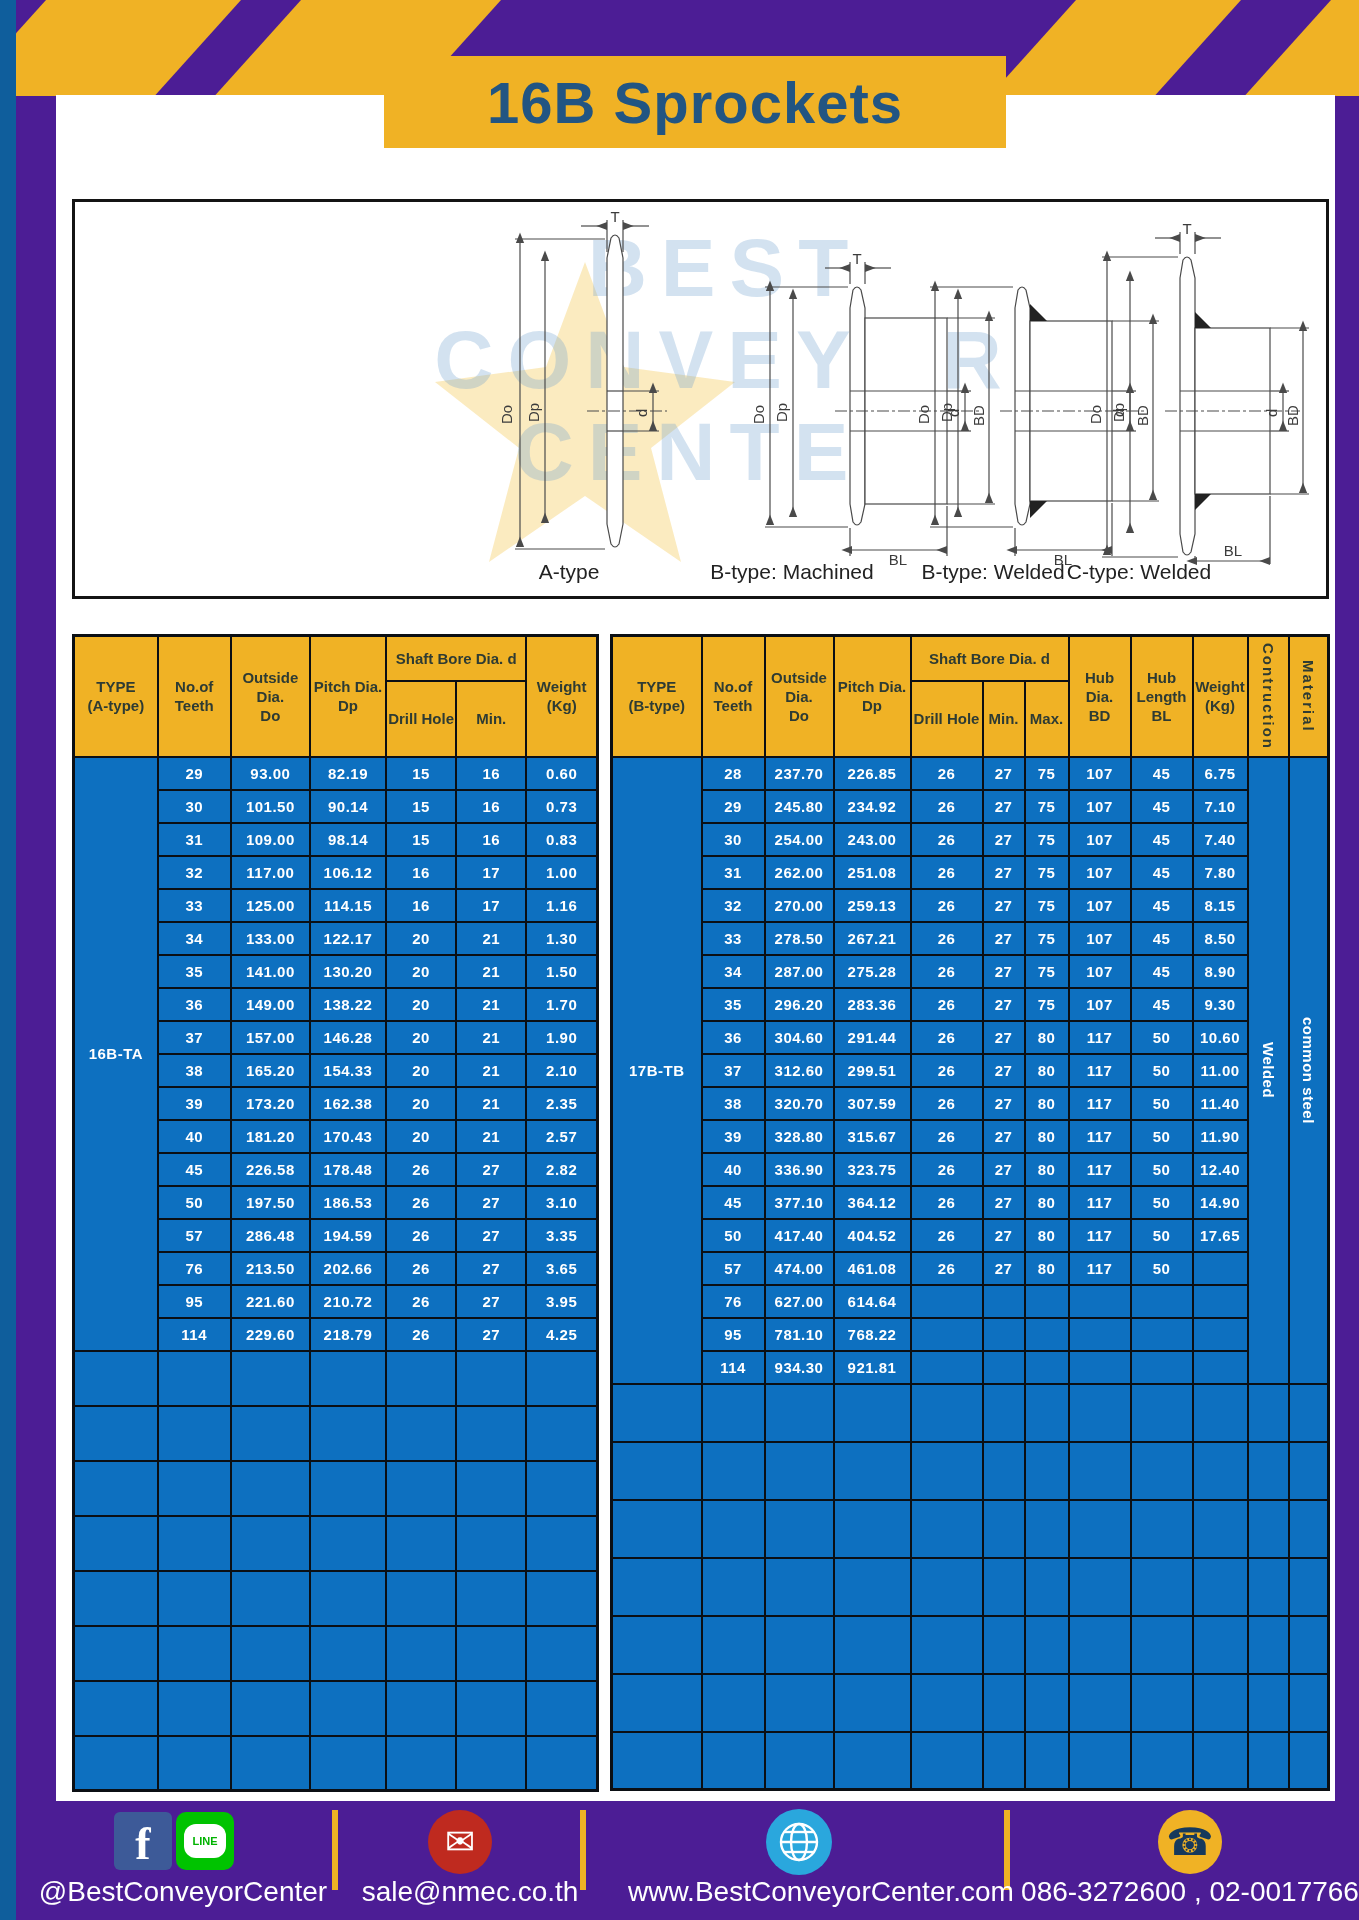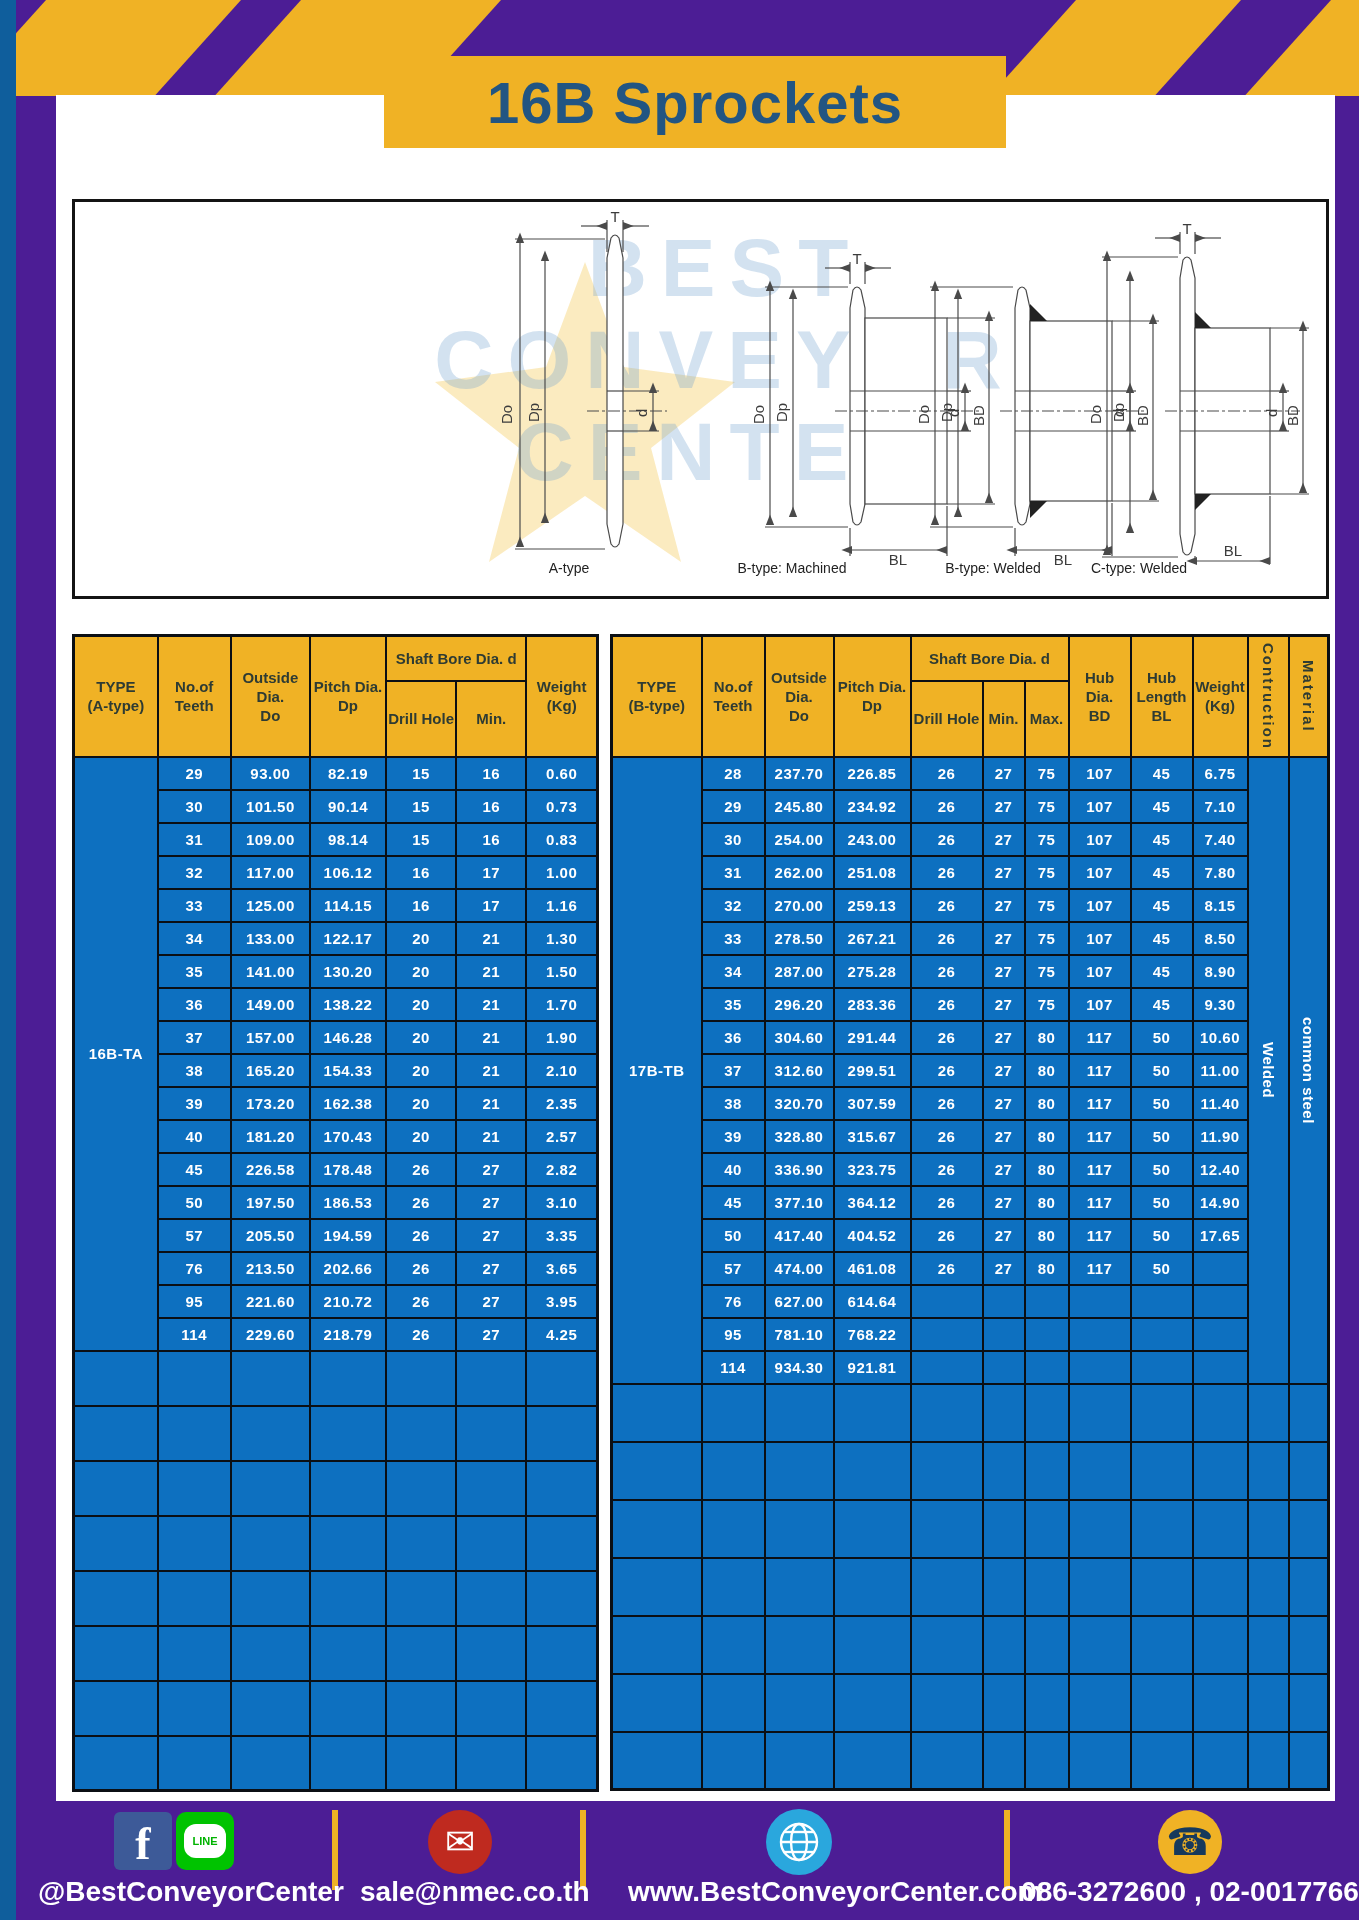--- a/index.html
+++ b/index.html
@@ -15,21 +15,21 @@
   
   .diagram-box{position:absolute;left:56px;top:199px;width:1257px;height:400px;background:#fff;
                border:3px solid #141414;box-sizing:border-box;}
   .specs{position:absolute;left:38px;top:100px;}
   .specs div{font-size:26px;font-weight:bold;color:#1a4a73;line-height:39px;white-space:nowrap;}
   .watermark{position:absolute;left:330px;top:20px;width:640px;text-align:center;pointer-events:none;}
   .watermark div{font-size:82px;font-weight:bold;letter-spacing:14px;color:rgba(108,160,205,0.30);line-height:92px;}
   .wm-star{position:absolute;left:90px;top:30px;width:300px;height:300px;background:rgba(242,183,30,0.28);
            clip-path:polygon(50% 0%,63% 35%,100% 40%,72% 62%,82% 100%,50% 78%,18% 100%,28% 62%,0% 40%,37% 35%);}
   .drawings{position:absolute;left:320px;top:4px;}
-  .caption{position:absolute;top:358px;transform:translateX(-50%);font-size:14px;color:#222;white-space:nowrap;}
+  .caption{position:absolute;top:358px;transform:translateX(-50%);font-size:21px;color:#222;white-space:nowrap;}
   
   table.tbl{position:absolute;border-collapse:collapse;table-layout:fixed;border:3px solid #0b0f14;}
   table.tbl th,table.tbl td{border:2px solid #0b0f14;text-align:center;vertical-align:middle;
       padding:0;overflow:hidden;}
   table.tbl th{background:#f0b225;color:#2e3b33;font-size:15px;font-weight:bold;white-space:pre-line;line-height:19px;}
   table.tbl td{background:#0d70c0;color:#ffffff;font-size:15px;font-weight:bold;letter-spacing:0.5px;}
   tr.h1{height:45px;} tr.h2{height:76px;}
   tr.data-row{height:33px;}
   tr.empty-a{height:55px;} tr.empty-b{height:58px;}
   td.type-cell{font-size:16px;}
@@ -44,21 +44,21 @@
            display:flex;align-items:center;justify-content:center;}
   .line-bubble{width:42px;height:34px;background:#fff;border-radius:12px;display:flex;align-items:center;justify-content:center;}
   .line-bubble span{color:#00b300;font-size:11px;font-weight:bold;letter-spacing:0;}
   .circle-icon{position:absolute;border-radius:50%;display:flex;align-items:center;justify-content:center;}
   .mail-icon{left:412px;top:1810px;width:64px;height:64px;background:#bf2a1f;}
   .mail-icon span{color:#fff;font-size:36px;}
   .globe-icon{left:750px;top:1809px;width:66px;height:66px;background:#2aa7dd;}
   .phone-icon{left:1142px;top:1810px;width:64px;height:64px;background:#f0b225;}
   .phone-icon span{color:#16395c;font-size:38px;}
   .f-text{position:absolute;top:1872px;height:40px;line-height:40px;text-align:center;color:#ffffff;
-          font-size:28px;font-weight:bold;white-space:nowrap;}
+          font-size:28px;font-weight:normal;white-space:nowrap;}
   svg text{font-family:"Liberation Sans",sans-serif;font-size:15px;fill:#3c3c3c;}
 </style>
 </head>
 <body>
 
 <div class="page">
 
   <div class="stripe" style="left:30px;width:195px;"></div>
   <div class="stripe" style="left:285px;width:200px;"></div>
   <div class="stripe" style="left:1060px;width:165px;"></div>
@@ -344,21 +344,21 @@
         <tr class="data-row">
           <td>50</td>
           <td>197.50</td>
           <td>186.53</td>
           <td>26</td>
           <td>27</td>
           <td>3.10</td>
         </tr>
         <tr class="data-row">
           <td>57</td>
-          <td>205.50</td>
+          <td>286.48</td>
           <td>194.59</td>
           <td>26</td>
           <td>27</td>
           <td>3.35</td>
         </tr>
         <tr class="data-row">
           <td>76</td>
           <td>213.50</td>
           <td>202.66</td>
           <td>26</td>

